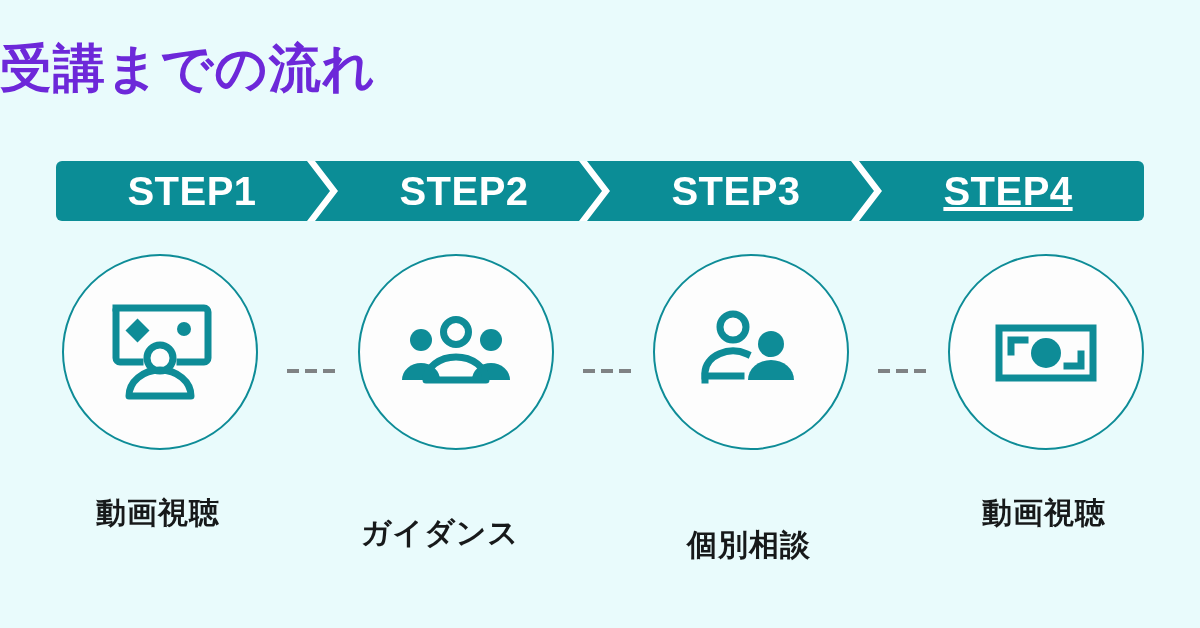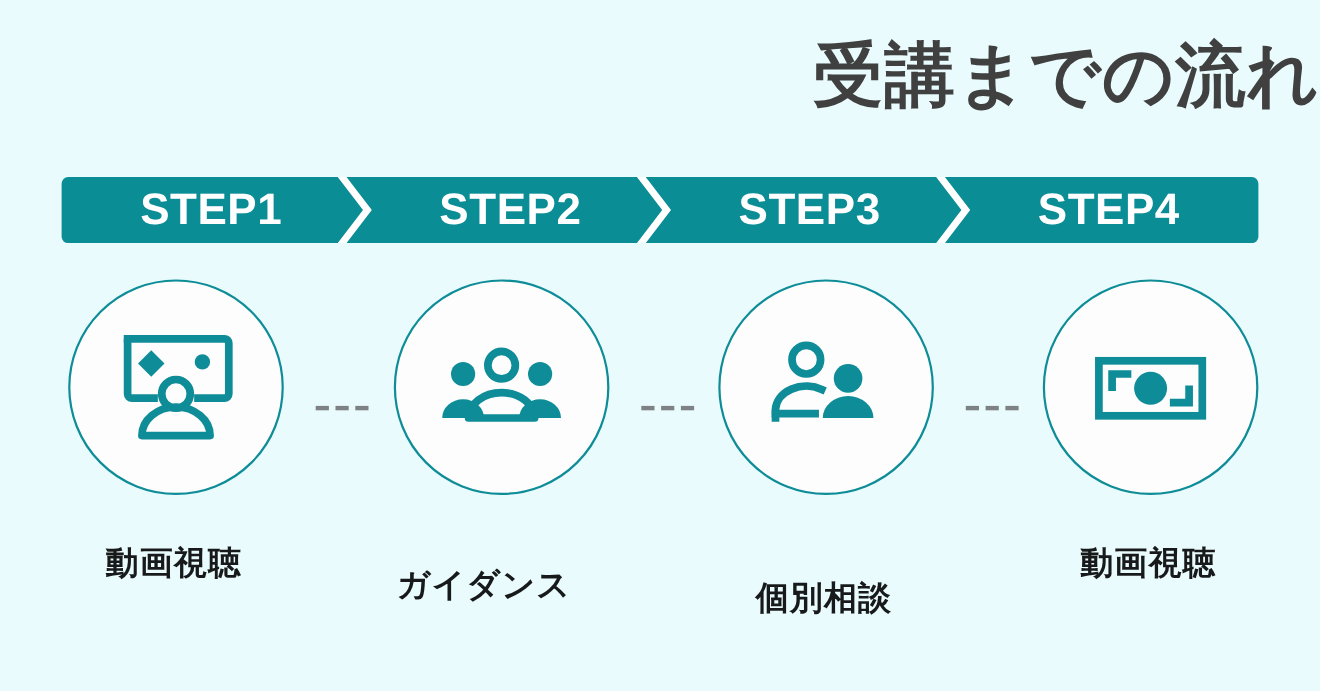--- a/index.html
+++ b/index.html
@@ -14,25 +14,25 @@
     overflow: hidden;
     position: relative;
   }
 
   
   .page-title {
     position: absolute;
     left: 0;
     top: 33px;
     width: 1200px;
-    text-align: right;
-    font-size: 64px;
+    text-align: left;
+    font-size: 52px;
     line-height: 70px;
     font-weight: 700;
-    color: #404040;
+    color: #6d28d9;
     letter-spacing: 1px;
   }
 
   
   .step-bar {
     position: absolute;
     left: 56px;
     top: 161px;
     width: 1088px;
     height: 60px;
@@ -48,21 +48,21 @@
     align-items: center;
     justify-content: center;
     color: #ffffff;
     font-size: 40px;
     font-weight: 600;
     letter-spacing: 0.5px;
   }
   .step-seg.s1 { left: 0px;   width: 272px; }
   .step-seg.s2 { left: 272px; width: 272px; }
   .step-seg.s3 { left: 544px; width: 272px; text-align: right; }
-  .step-seg.s4 { left: 816px; width: 272px; }
+  .step-seg.s4 { left: 816px; width: 272px; text-decoration: underline; }
 
   .chev {
     position: absolute;
     top: 0;
     width: 46px;
     height: 60px;
     pointer-events: none;
   }
   .chev.c1 { left: 249px; }
   .chev.c2 { left: 521px; }

